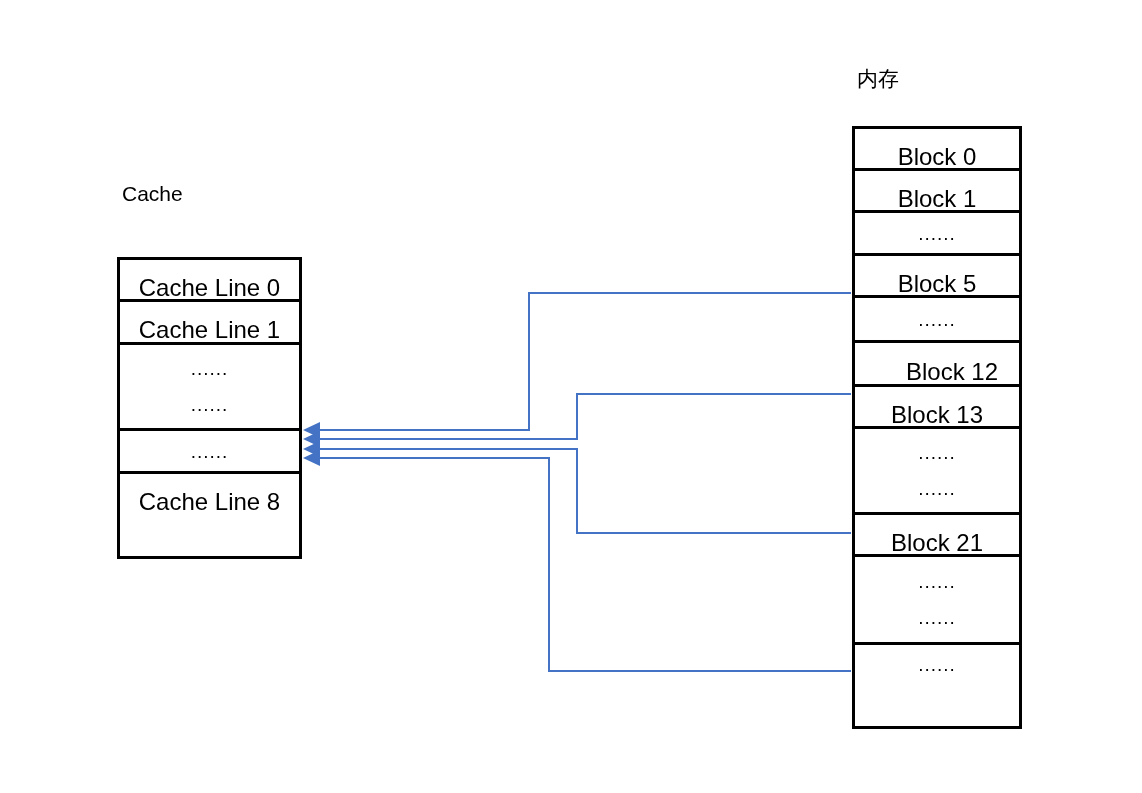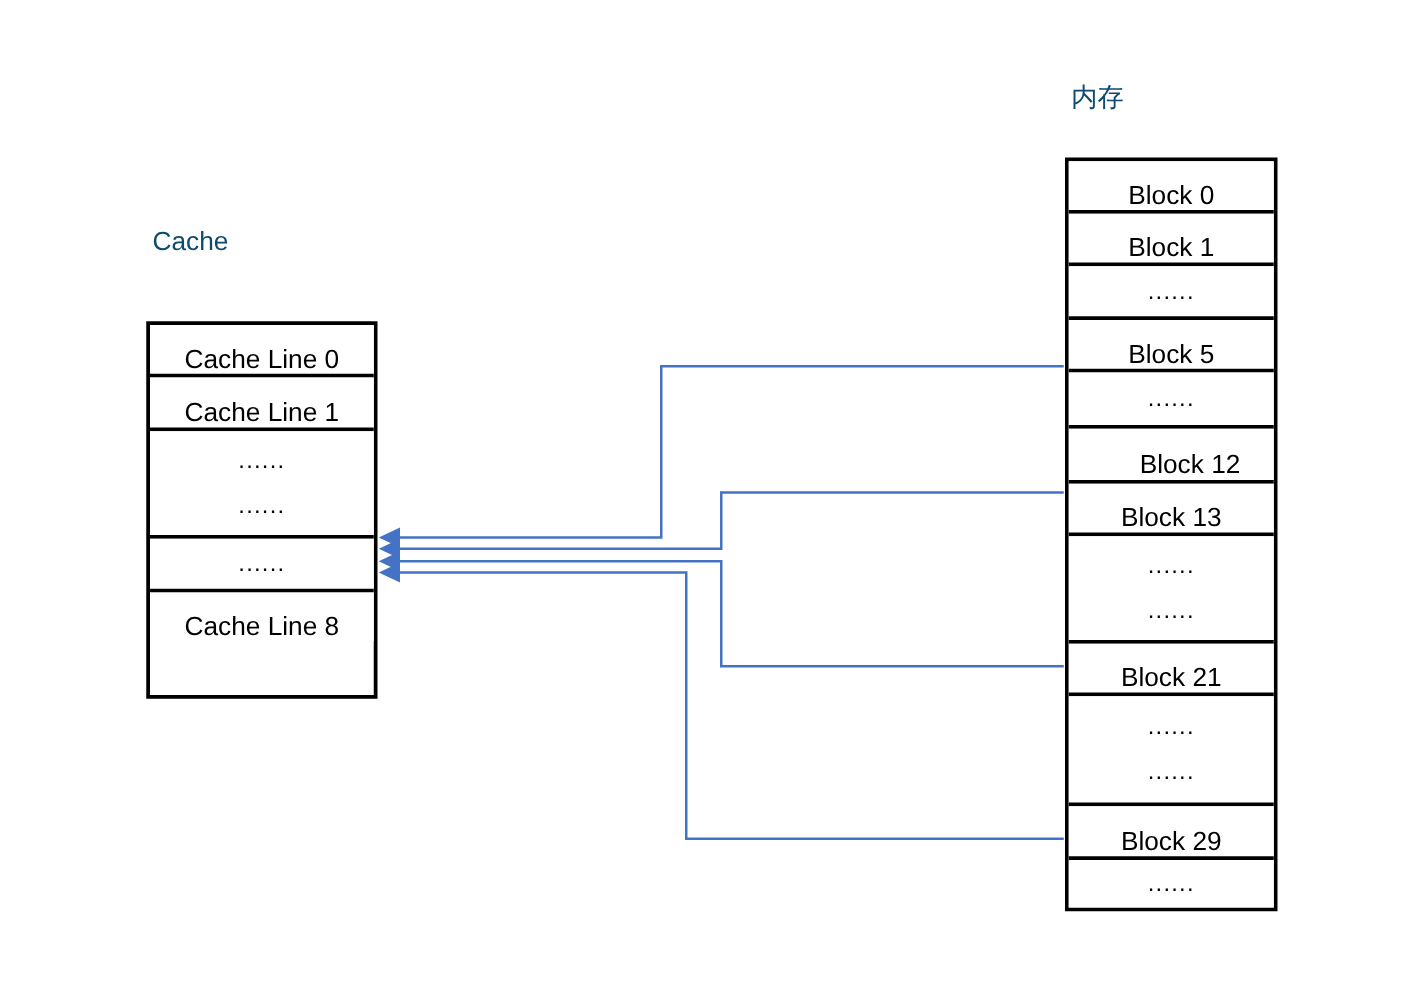--- a/index.html
+++ b/index.html
@@ -16,21 +16,21 @@
     width: 1142px;
     height: 793px;
     background: #ffffff;
     overflow: hidden;
   }
 
   
   .title {
     position: absolute;
     font-size: 21px;
-    color: #0c4a6e;
+    color: #000000;
     white-space: nowrap;
     line-height: 1;
   }
   #cache-title  { left: 122px; top: 183px; }
   #memory-title { left: 857px; top: 68px;  }
 
   
   .column {
     position: absolute;
     box-sizing: border-box;
@@ -55,21 +55,21 @@
     position: relative;
     box-sizing: border-box;
     display: flex;
     align-items: center;
     justify-content: center;
     background: #ffffff;
     border-bottom: 3px solid #000000;
   }
   .row:last-child { border-bottom: none; }
   .row-label {
-    font-size: 21px;
+    font-size: 24px;
     color: #000000;
     white-space: nowrap;
     line-height: 1;
     margin-top: 16px;
   }
   .row.tall {
     flex-direction: column;
     justify-content: space-around;
     padding: 6px 0;
   }
@@ -170,23 +170,20 @@
 
     <div class="row" style="height:42px;">
       <span class="row-label">Block 21</span>
     </div>
 
     <div class="row tall" style="height:88px;">
       <span class="dots">......</span>
       <span class="dots">......</span>
     </div>
 
-    <div class="row" style="height:43px;">
-      <span class="row-label">Block 29</span>
-    </div>
 
     <div class="row" style="height:38px;">
       <span class="dots">......</span>
     </div>
   </div>
 
   <svg id="connectors" viewBox="0 0 1142 793">
 
     <path class="conn-path" d="M 851 293 L 529 293 L 529 430 L 318 430"></path>
     <polygon class="arrow-head" points="303,430 320,422 320,438"></polygon>

